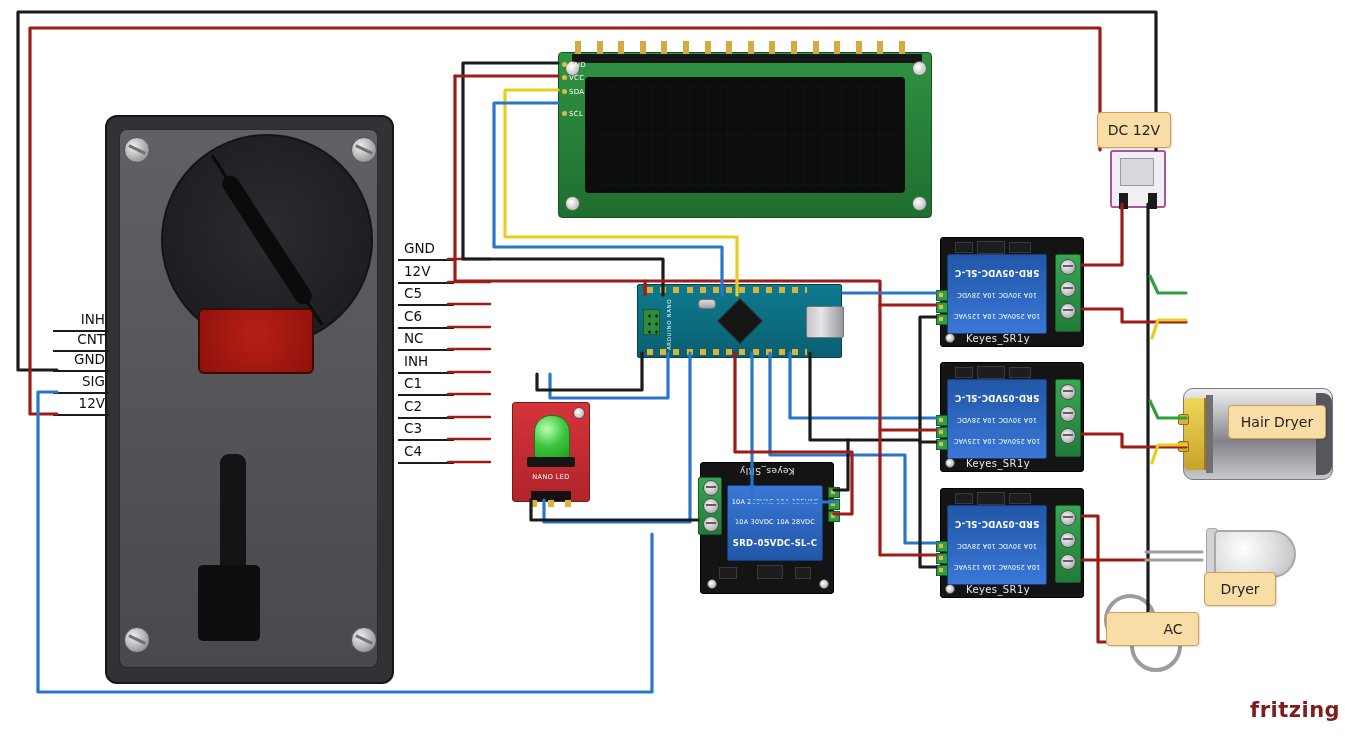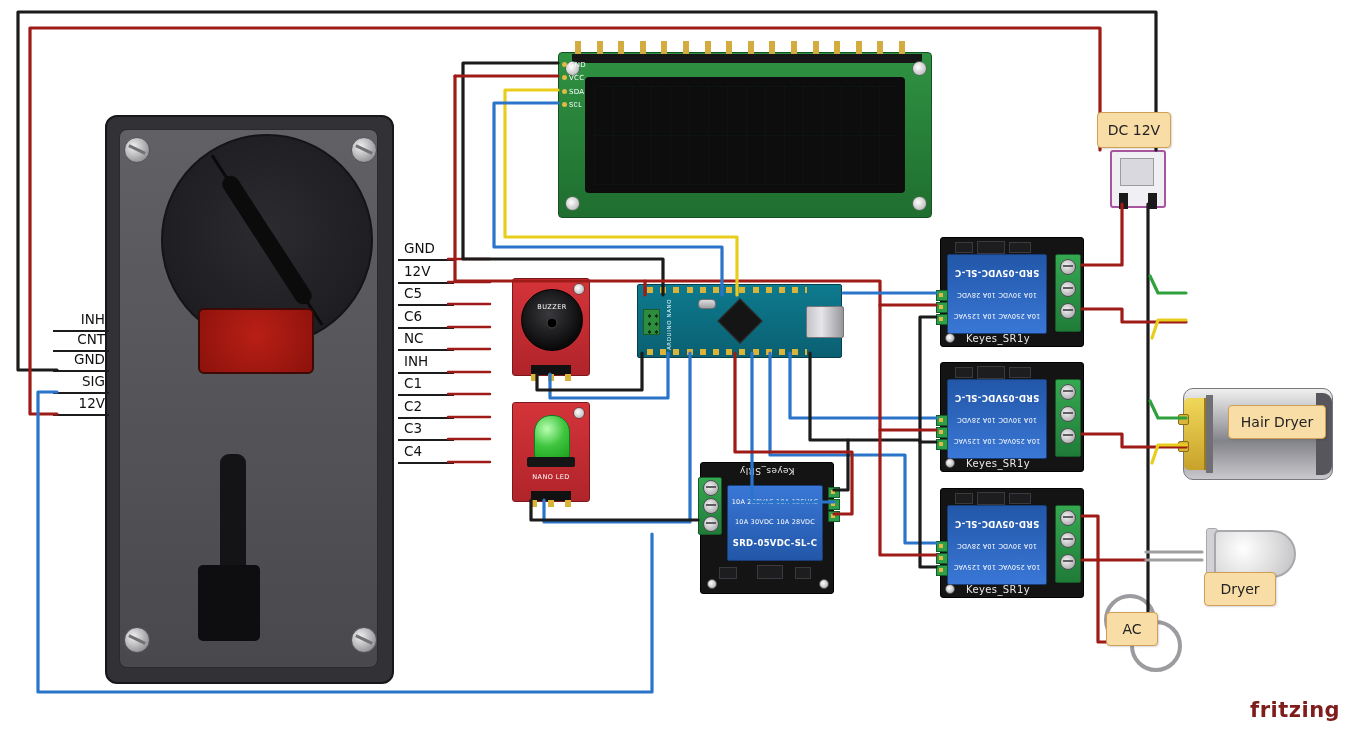--- a/index.html
+++ b/index.html
@@ -205,38 +205,29 @@
       <span class="t">GND</span>
     </div>
     <div class="lcd-piny" style="top:18px;">
       <span class="dot"></span>
       <span class="t">VCC</span>
     </div>
     <div class="lcd-piny" style="top:32px;">
       <span class="dot"></span>
       <span class="t">SDA</span>
     </div>
-    <div class="lcd-piny" style="top:45px;font-family:Liberation Mono, monospace;">
+    <div class="lcd-piny" style="top:54px;">
       <span class="dot"></span>
       <span class="t">SCL</span>
     </div>
     <div class="bezel">
       <div class="screen"></div>
     </div>
   </div>
 
-  <div id="buzzer" class="mod">
-    <div class="hole"></div>
-    <div class="buzz">
-      <div class="blabel">BUZZER</div>
-      <div class="bhole"></div>
-    </div>
-    <div class="header3"></div>
-    <div class="pins3"></div>
-  </div>
 
   <div id="ledmod" class="mod">
     <div class="hole"></div>
     <div class="dome"></div>
     <div class="base"></div>
     <div class="mlabel">NANO LED</div>
     <div class="header3"></div>
     <div class="pins3"></div>
   </div>
 
@@ -365,21 +356,21 @@
   </div>
 
   <div id="mentol-flange" class="abs"></div>
   <div id="mentol-bulb" class="abs"></div>
   <div class="sticky" style="left:1204px;top:572px;width:70px;height:32px;">
     <span>Dryer</span>
   </div>
 
   <div id="acr1" class="acring"></div>
   <div id="acr2" class="acring"></div>
-  <div class="sticky" style="left:1106px;top:612px;width:50px;height:32px;">
+  <div class="sticky" style="left:1106px;top:612px;width:50px;height:32px;padding-left:41px;">
     <span>AC</span>
   </div>
 
   <div id="watermark">fritzing</div>
 
   <svg class="wires" width="1345" height="736" viewBox="0 0 1345 736">
 
     <path class="stubs" d="M448 259H490 M448 282H490 M448 304H490 M448 327H490 M448 349H490 M448 372H490 M448 394H490 M448 417H490 M448 439H490 M448 462H490" stroke="#9e1b17"></path>
 
     <polyline points="57,370 18,370 18,12 1156,12 1156,150" stroke="#1b1b1b"></polyline>

